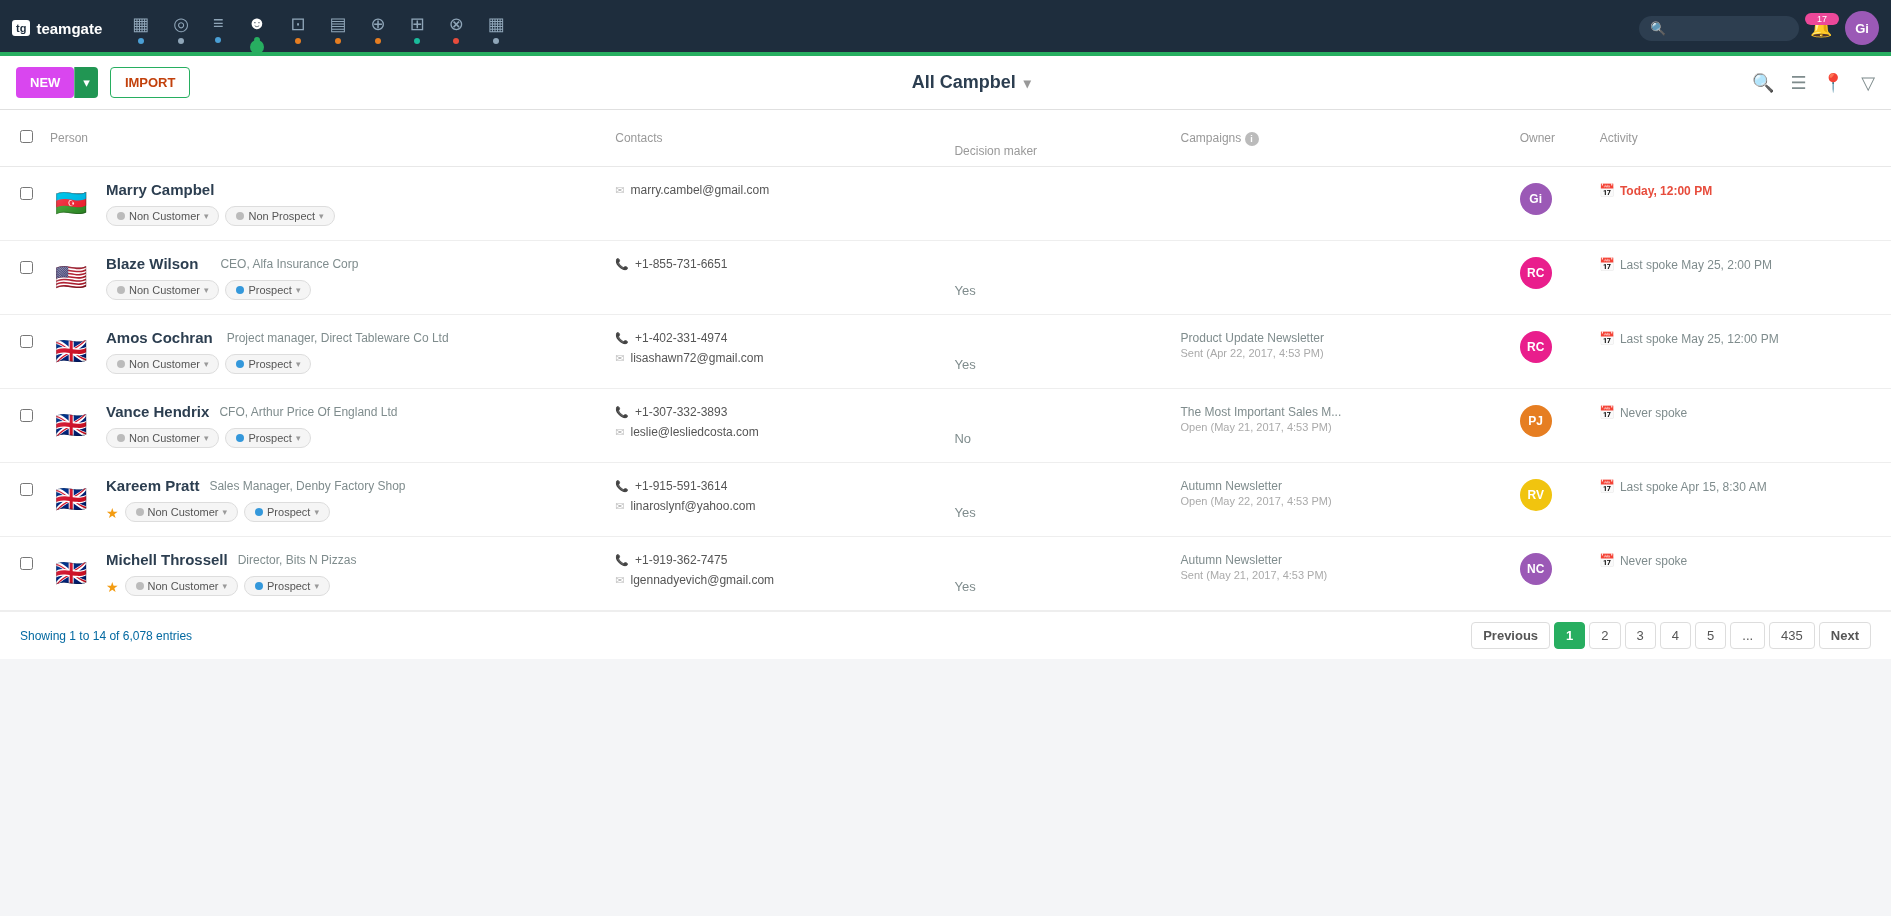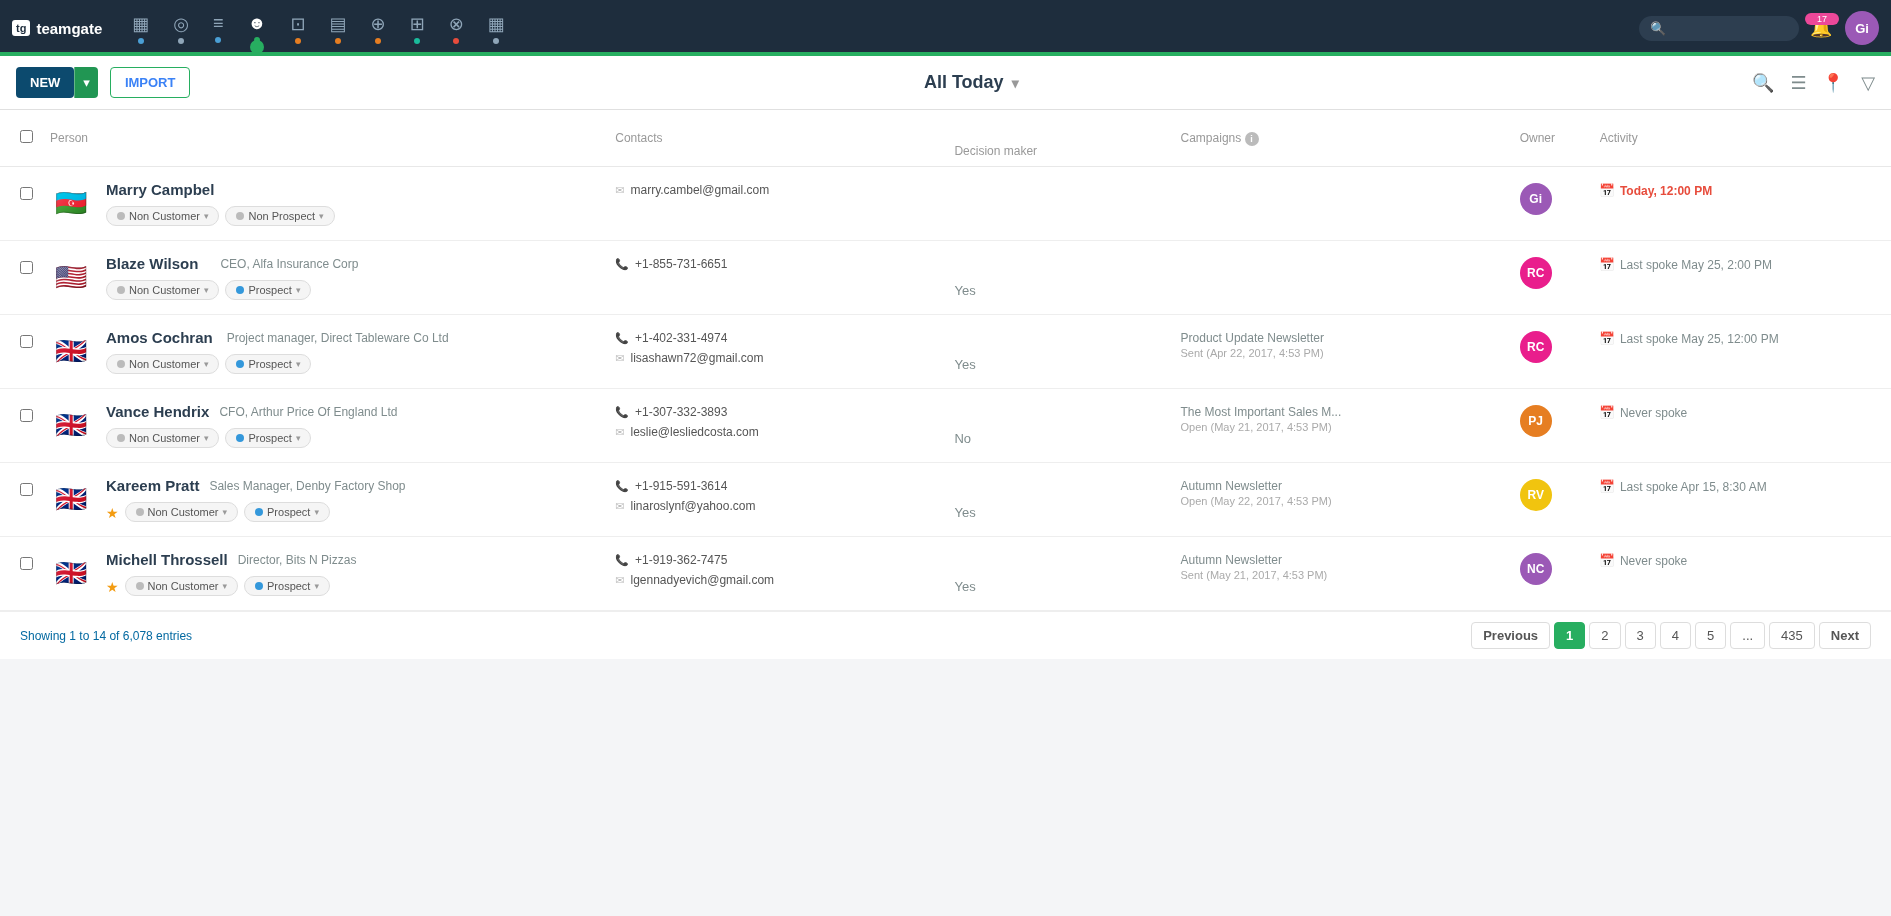--- a/index.html
+++ b/index.html
@@ -48,27 +48,27 @@
     }
     .user-avatar-top {
       width: 34px; height: 34px; border-radius: 50%; background: #9b59b6; color: #fff; display: flex; align-items: center; justify-content: center; font-weight: 700; font-size: 13px; cursor: pointer;
     }
 
     
     .toolbar {
       background: #fff; border-bottom: 1px solid #e0e0e0; height: 54px; display: flex; align-items: center; padding: 0 16px; gap: 12px;
     }
     .btn-new {
-      background: #0c4a6e; color: #fff; border: none; border-radius: 4px; padding: 8px 14px; font-size: 13px; font-weight: 600; cursor: pointer; display: flex; align-items: center; gap: 6px;
+      background: #d946ef; color: #fff; border: none; border-radius: 4px; padding: 8px 14px; font-size: 13px; font-weight: 600; cursor: pointer; display: flex; align-items: center; gap: 6px;
     }
     .btn-new-arrow {
       background: #219653; border-left: 1px solid rgba(255,255,255,0.3); padding: 8px 8px; border-radius: 0 4px 4px 0; color: #fff; cursor: pointer; display: flex; align-items: center;
     }
     .btn-import {
-      background: #fff; color: #3b82f6; border: 1.5px solid #27ae60; border-radius: 4px; padding: 7px 14px; font-size: 13px; font-weight: 600; cursor: pointer;
+      background: #fff; color: #c2410c; border: 1.5px solid #27ae60; border-radius: 4px; padding: 7px 14px; font-size: 13px; font-weight: 600; cursor: pointer;
     }
     .page-title-area {
       flex: 1; display: flex; align-items: center; justify-content: center; gap: 8px; font-size: 18px; font-weight: 700; color: #2c3e50;
     }
     .page-title-arrow { color: #999; font-size: 14px; }
     .toolbar-right { display: flex; align-items: center; gap: 16px; }
     .toolbar-icon { color: #7f8c8d; font-size: 18px; cursor: pointer; }
 
     
     .table-header {
@@ -198,21 +198,21 @@
   <div class="green-bar"></div>
 </div>
 
 <div class="toolbar">
   <div style="display:flex; align-items:center;">
     <button class="btn-new">NEW</button>
     <div class="btn-new-arrow">▾</div>
   </div>
   <button class="btn-import">IMPORT</button>
   <div class="page-title-area">
-    <span class="page-title">All Today</span>
+    <span class="page-title">All Campbel</span>
     <span class="page-title-arrow">▾</span>
   </div>
   <div class="toolbar-right">
     <span class="toolbar-icon">🔍</span>
     <span class="toolbar-icon">☰</span>
     <span class="toolbar-icon">📍</span>
     <span class="toolbar-icon">▽</span>
   </div>
 </div>
 

